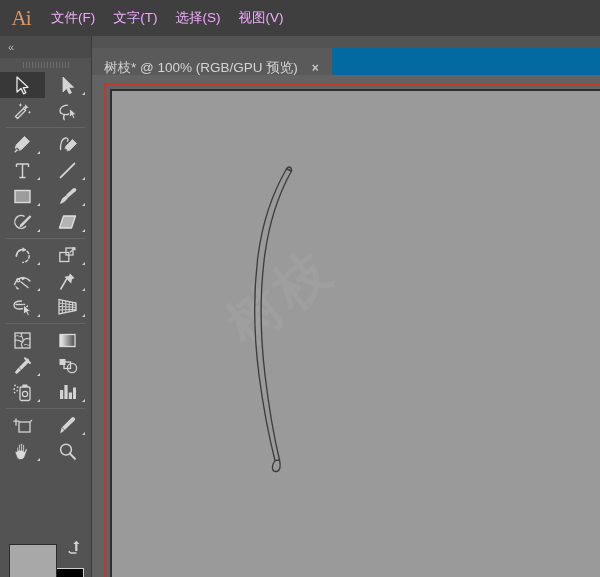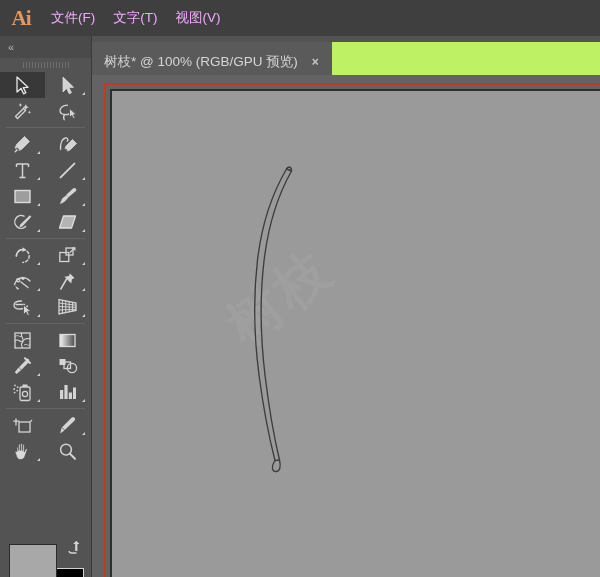--- a/index.html
+++ b/index.html
@@ -12,33 +12,33 @@
   #app{position:relative;width:600px;height:577px;}
 
   
   .menubar{
     position:absolute;left:0;top:0;width:600px;height:36px;
     background:#3f3f3f;
     display:flex;align-items:center;
   }
   .ai-logo{
     width:42px;height:36px;display:flex;align-items:center;justify-content:center;
-    color:#e8955a;font-size:21px;font-weight:bold;letter-spacing:-1px;
+    color:#e8955a;font-size:21px;font-weight:normal;letter-spacing:-1px;
     font-family:"Liberation Serif","DejaVu Serif",serif;
     text-align:center;
   }
   .menu-item{
     color:#f0abfc;font-size:13.5px;padding:0 9px;height:36px;
     display:flex;align-items:center;white-space:nowrap;cursor:default;
   }
 
   
   .tabbar{
-    position:absolute;left:92px;top:42px;width:508px;height:39px;
-    background:#bef264;
+    position:absolute;left:92px;top:48px;width:508px;height:39px;
+    background:#0369a1;
   }
   .tab{
     position:absolute;left:0;top:0;height:39px;
     background:#5a5a5a;
     display:flex;align-items:center;
     padding:0 0 0 12px;
     box-sizing:border-box;
   }
   .tab-title{
     color:#d5d5d5;font-size:13.5px;white-space:nowrap;
@@ -152,20 +152,21 @@
 </style>
 </head>
 <body>
 
 <div id="app">
 
   <div class="menubar">
     <div class="ai-logo">Ai</div>
     <div class="menu-item">文件(F)</div>
     <div class="menu-item">文字(T)</div>
+    <div class="menu-item">选择(S)</div>
     <div class="menu-item">视图(V)</div>
   </div>
 
   <div class="tabbar">
     <div class="tab">
       <span class="tab-title">树枝* @ 100% (RGB/GPU 预览)</span>
       <span class="tab-close">×</span>
     </div>
   </div>
 

